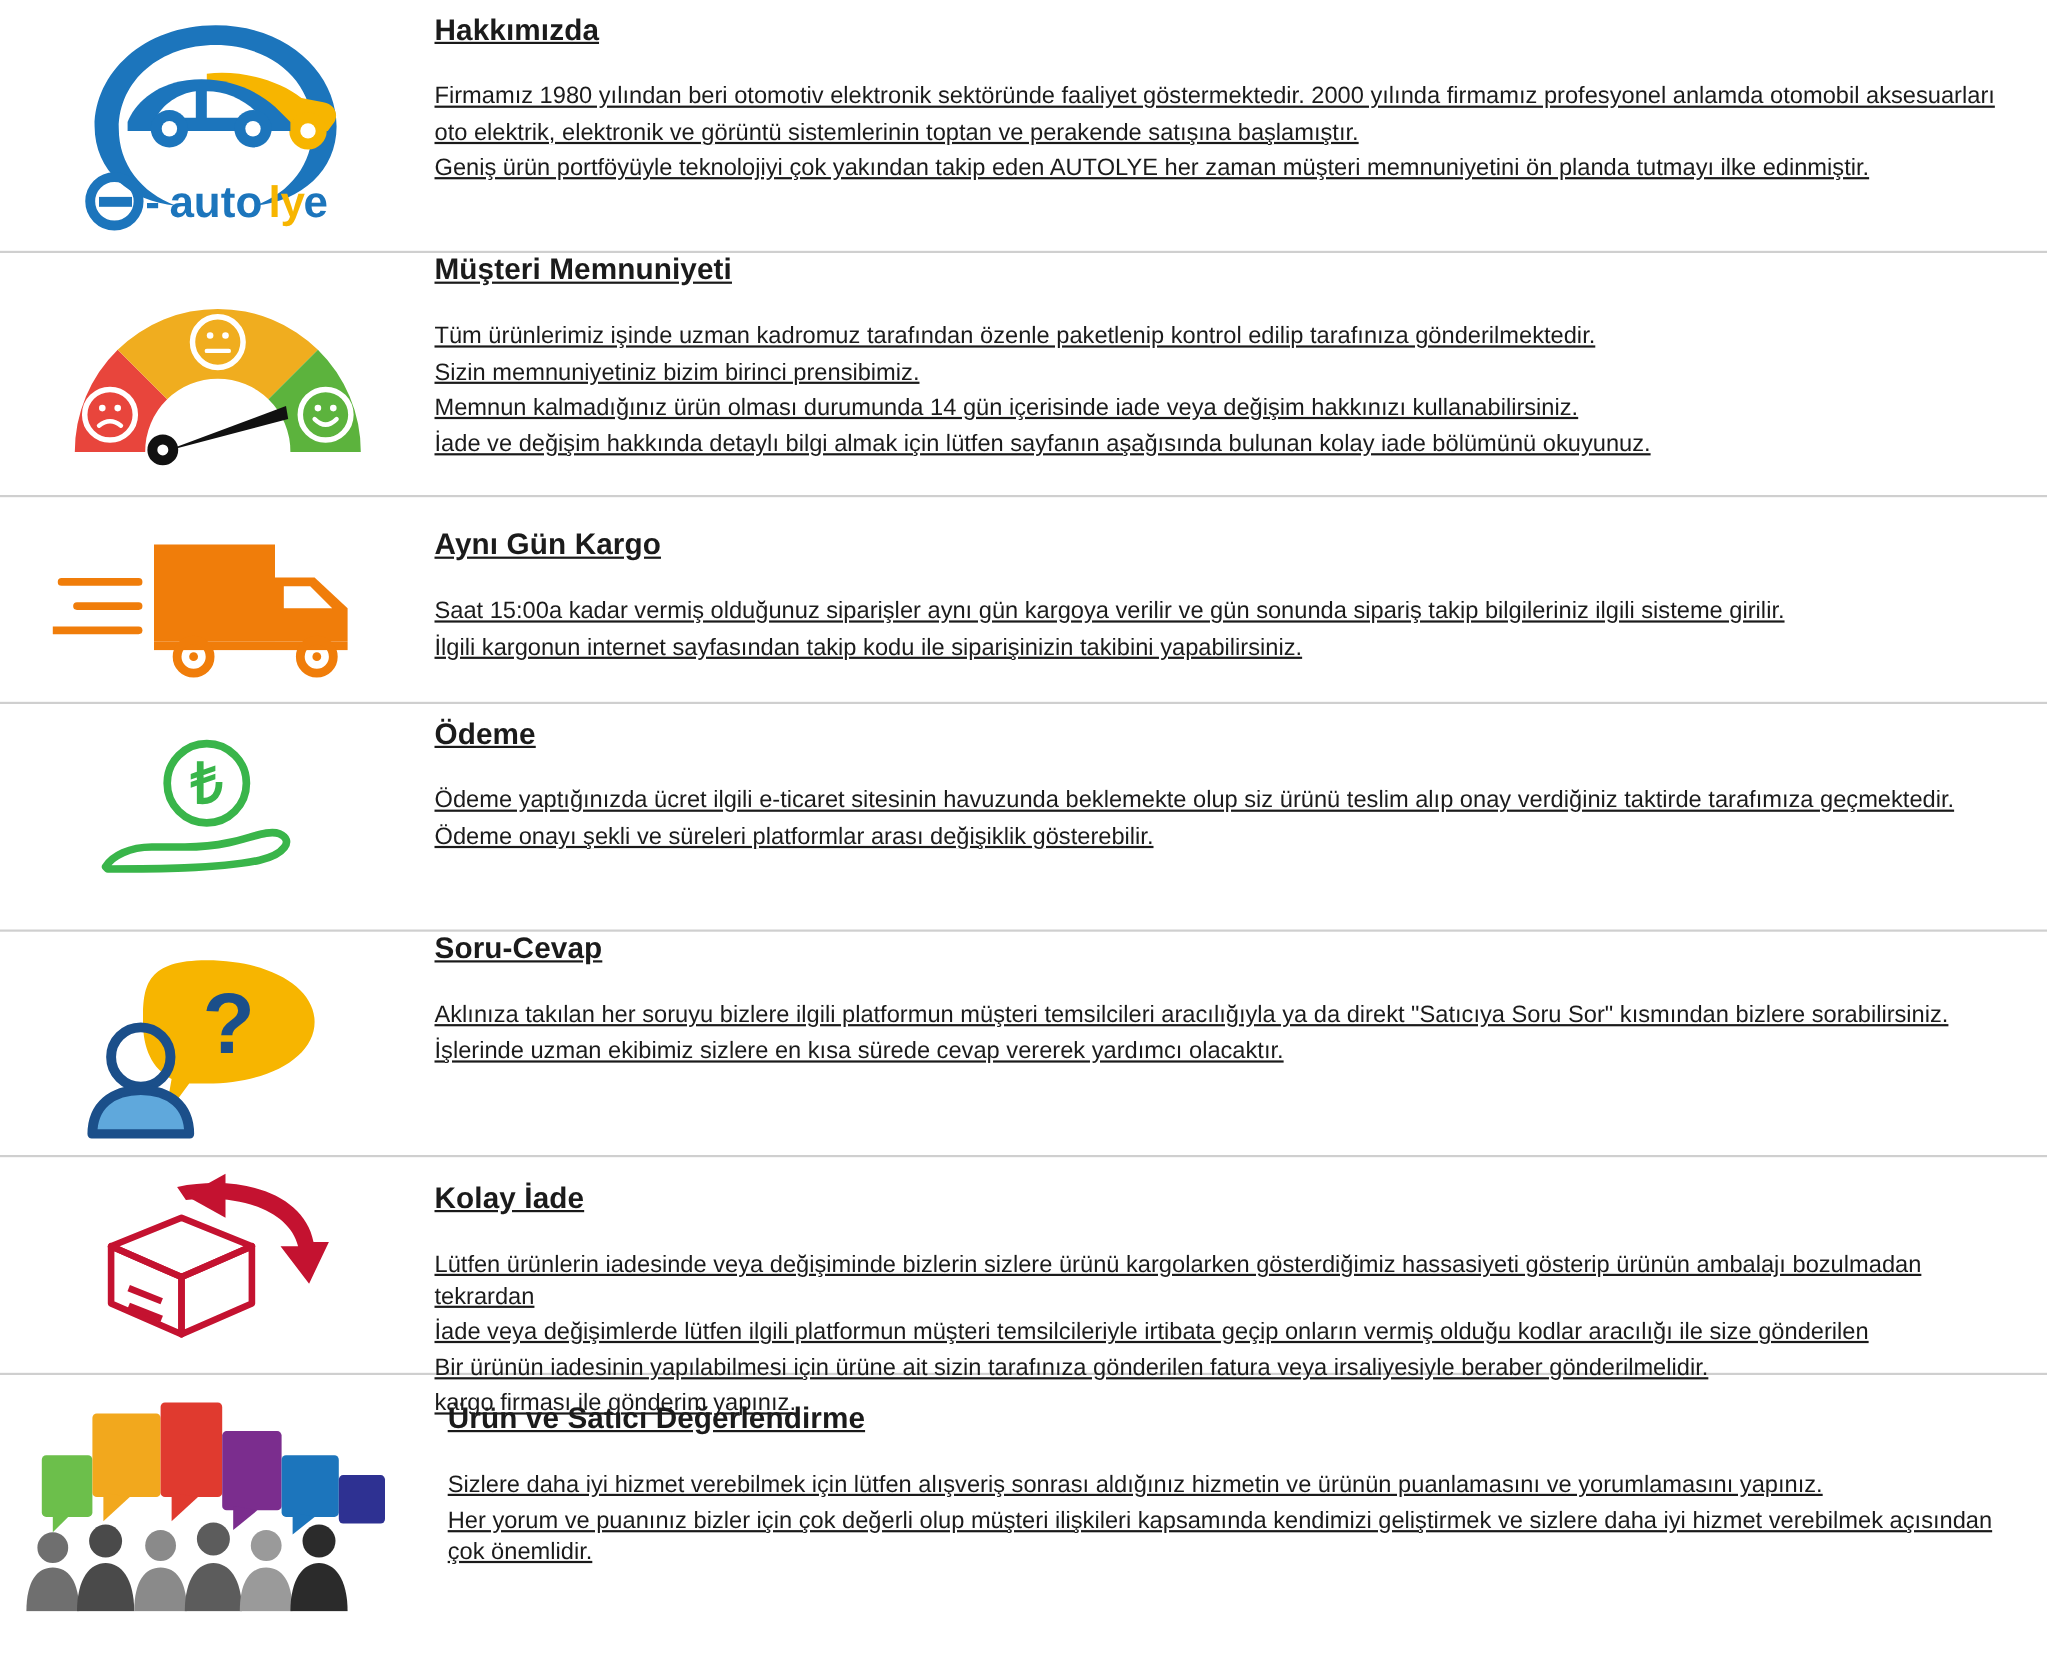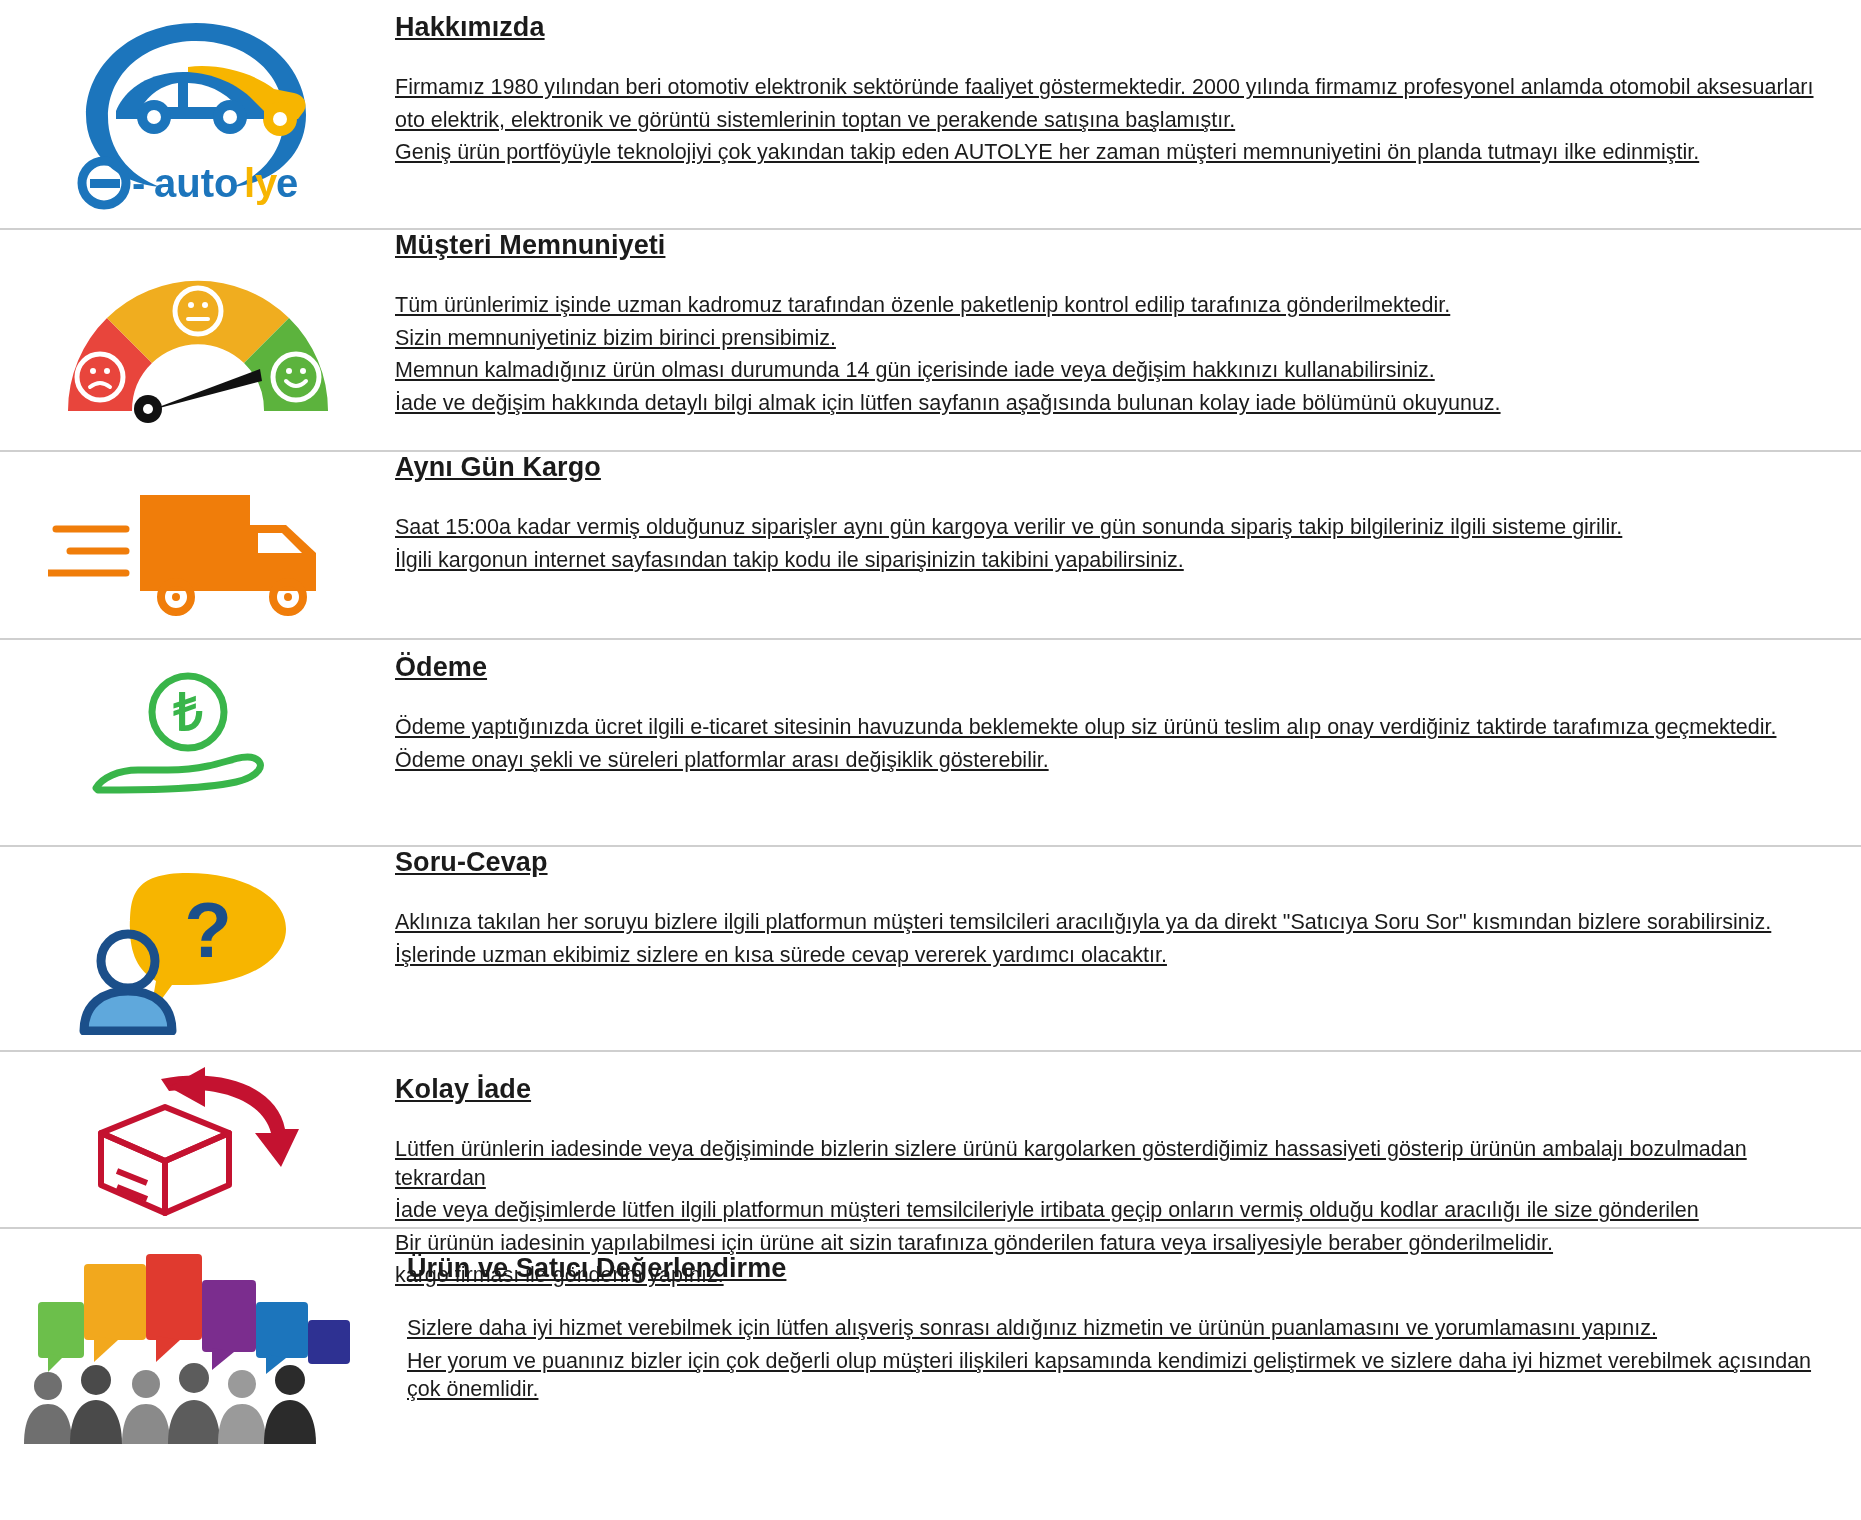--- a/index.html
+++ b/index.html
@@ -58,32 +58,32 @@
   
   #sec-about      { height: 230px; }
   #sec-about .text-col   { padding-top: 12px; }
   #sec-about .icon-col   { height: 230px; }
 
   #sec-satisfaction { height: 222px; }
   #sec-satisfaction .text-col { }
   #sec-satisfaction .icon-col { height: 222px; }
 
   #sec-shipping { height: 188px; }
-  #sec-shipping .text-col { }
+  #sec-shipping .text-col { padding-top: 28px; }
   #sec-shipping .icon-col { height: 188px; }
 
   #sec-payment { height: 207px; }
   #sec-payment .text-col { padding-top: 12px; }
   #sec-payment .icon-col { height: 207px; }
 
   #sec-faq { height: 205px; }
   #sec-faq .text-col { }
   #sec-faq .icon-col { height: 205px; }
 
-  #sec-returns { height: 177px; }
+  #sec-returns { height: 198px; }
   #sec-returns .text-col { padding-top: 22px; }
   #sec-returns .icon-col { height: 177px; }
 
   #sec-review { height: 215px; gap: 12px; }
   #sec-review .text-col { padding-top: 24px; }
   #sec-review .icon-col { height: 215px; align-items: flex-end; }
 
   .icon-svg { display: block; }
 </style>
 </head>

